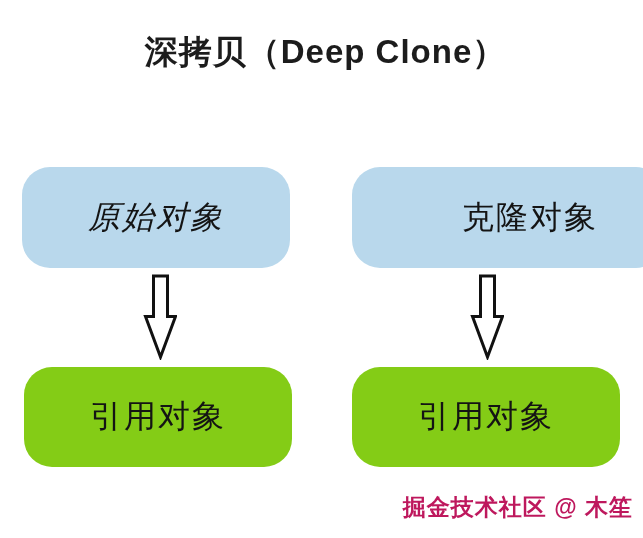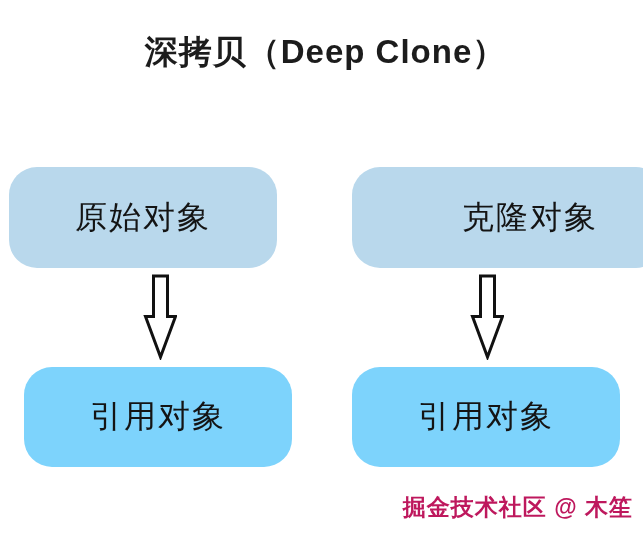--- a/index.html
+++ b/index.html
@@ -33,22 +33,22 @@
     border-radius: 28px;
     display: flex;
     align-items: center;
     justify-content: center;
     font-size: 32px;
     font-weight: 500;
     color: #141414;
     letter-spacing: 2px;
   }
   .node.blue { background: #b9d8ec; }
-  .node.orange { background: #7dd3fc; }
-  .node.top-left { left: 9px; top: 167px; }
+  .node.orange { background: #84cc16; }
+  .node.top-left { left: 22px; top: 167px; font-style: italic; }
   .node.top-right { left: 352px; top: 167px; padding-left: 44px; }
   .node.bottom-left { left: 24px; top: 367px; height: 100px; }
   .node.bottom-right { left: 352px; top: 367px; height: 100px; }
   .arrow {
     position: absolute;
     width: 34px;
     height: 86px;
   }
   .arrow.left { left: 143px; top: 274px; }
   .arrow.right { left: 470px; top: 274px; }

